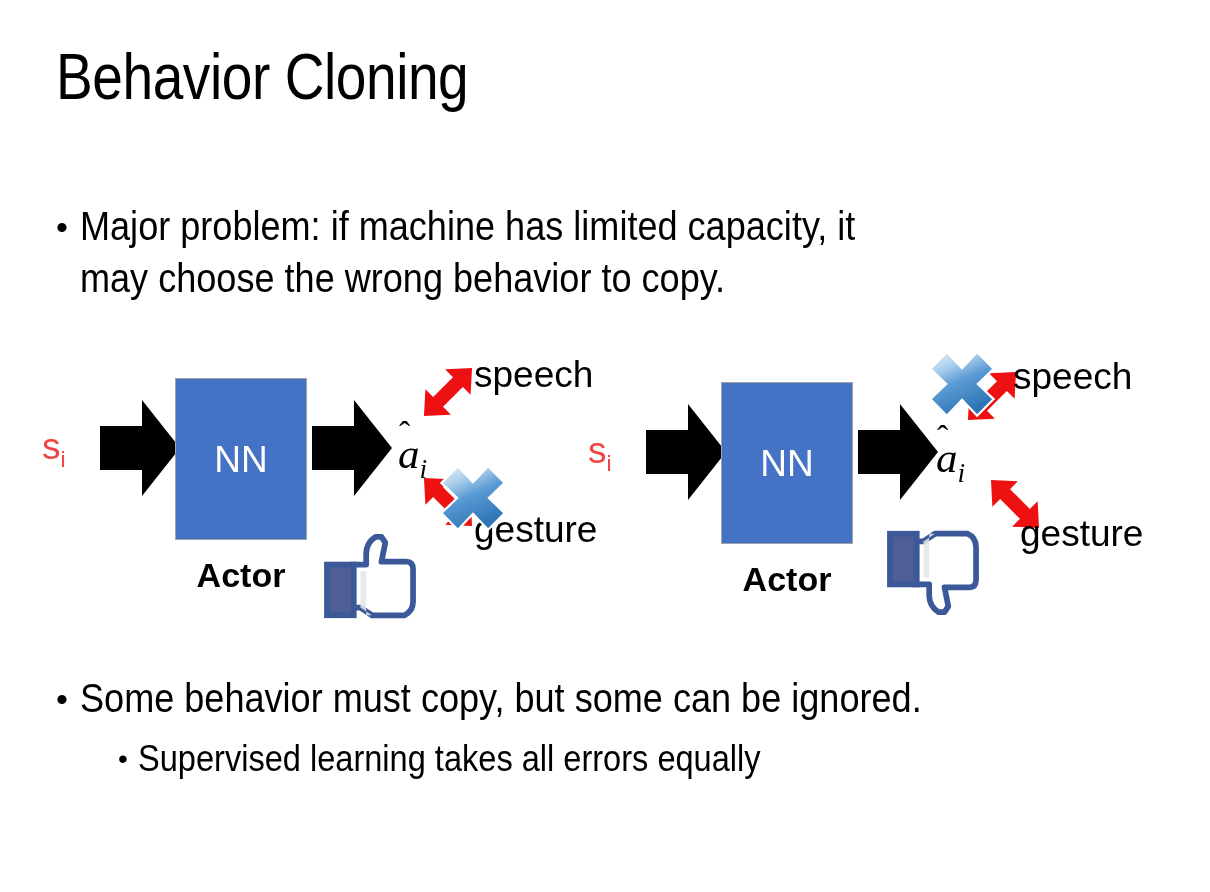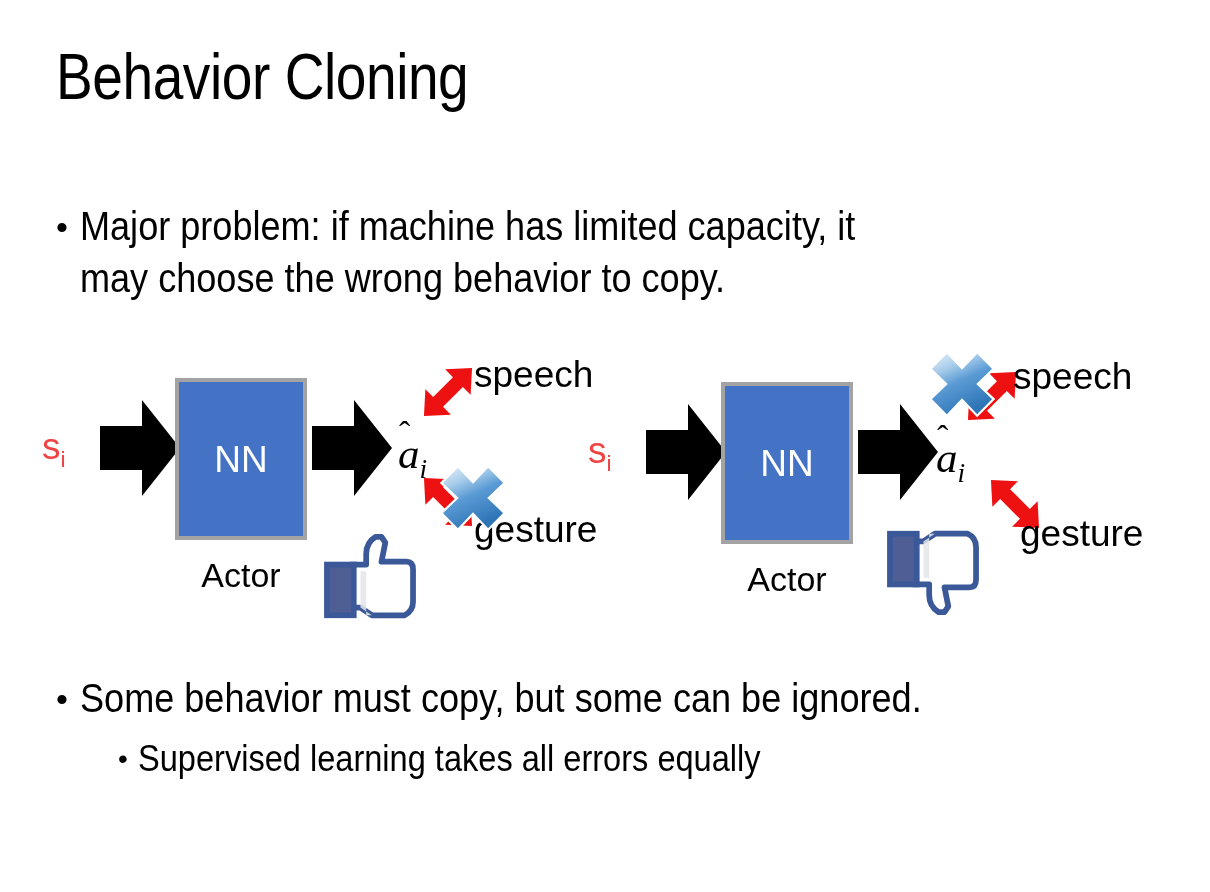--- a/index.html
+++ b/index.html
@@ -57,38 +57,39 @@
   #bullet-top    { left: 56px;  top: 200px;  width: 1100px; }
   #bullet-bottom { left: 56px;  top: 672px;  width: 1130px; }
   #bullet-sub    { left: 118px; top: 735px;  width: 1080px; }
 
   
   .diagram { position: absolute; top: 0; left: 0; width: 1210px; height: 892px; pointer-events: none;}
 
   .nn-box {
     position: absolute;
     background: #4472C4;
-    border: 4px solid #a3a3a3;
+    border: 1px solid #a3a3a3;
     box-sizing: border-box;
     display: flex;
     align-items: center;
     justify-content: center;
   }
   .nn-box span {
     color: #ffffff;
     font-size: 37px;
     line-height: 1;
   }
 
   .actor-label {
     position: absolute;
     font-size: 34px;
     line-height: 1;
     color: #000;
     text-align: center;
+    font-weight: bold;
   }
 
   .s-label {
     position: absolute;
     font-size: 37px;
     line-height: 1;
     color: #ef4444;
   }
   .s-label sub { font-size: 0.62em; }
 

